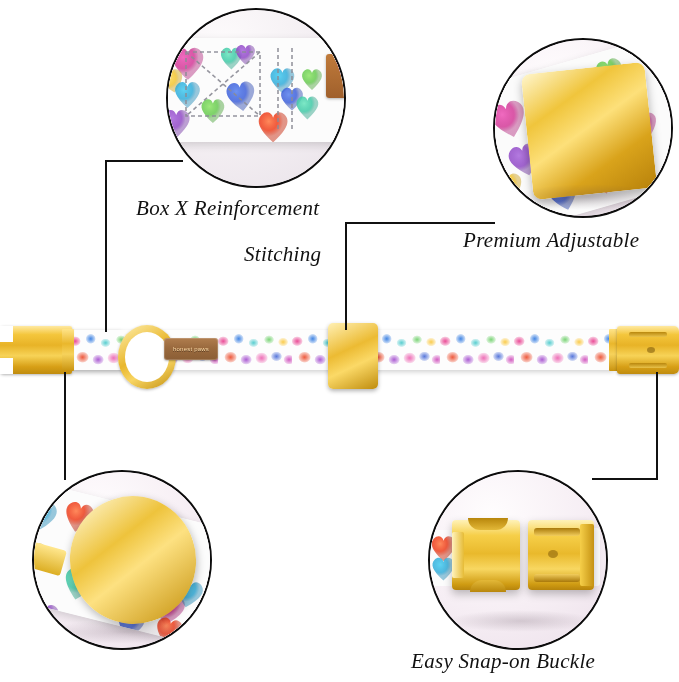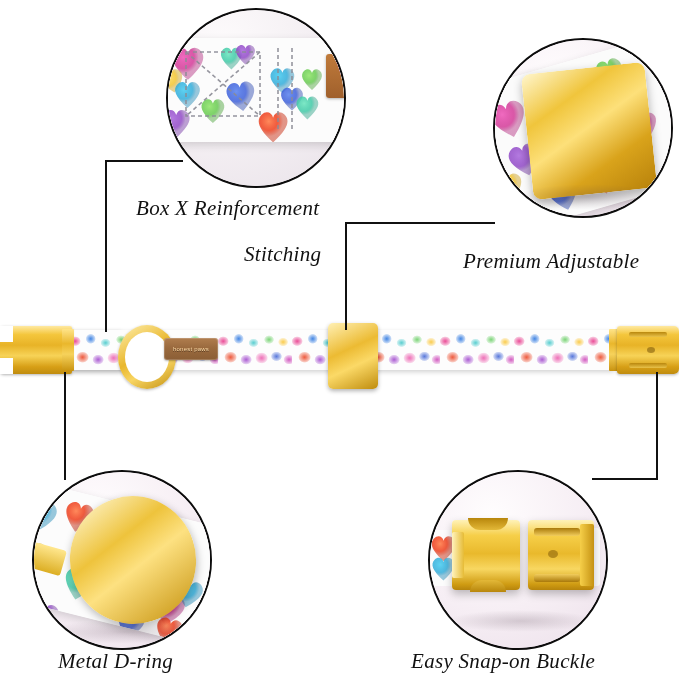--- a/index.html
+++ b/index.html
@@ -430,19 +430,18 @@
       <div style="position:absolute;left:150px;top:52px;width:14px;height:62px;
                   background:linear-gradient(90deg,#f6cf49,#c59212);border-radius:2px;"></div>
 
       <div class="shadow-ground" style="left:16px;bottom:16px;width:150px;height:22px;"></div>
     </div>
   </div>
 
   <div class="label" style="left:136px;top:192px;">Box X Reinforcement</div>
   <div class="label" style="left:200px;top:238px;margin-left:44px;">Stitching</div>
 
-  <div class="label" style="left:463px;top:245px;">Premium Adjustable</div>
-
-  <div class="label" style="left:58px;top:645px;">Metal D-ring</div>
+  <div class="label" style="left:463px;top:224px;">Premium Adjustable</div>
+
 
   <div class="label" style="left:411px;top:645px;text-align:right;">Easy Snap-on Buckle</div>
 
 </div>
 
 </body></html>

